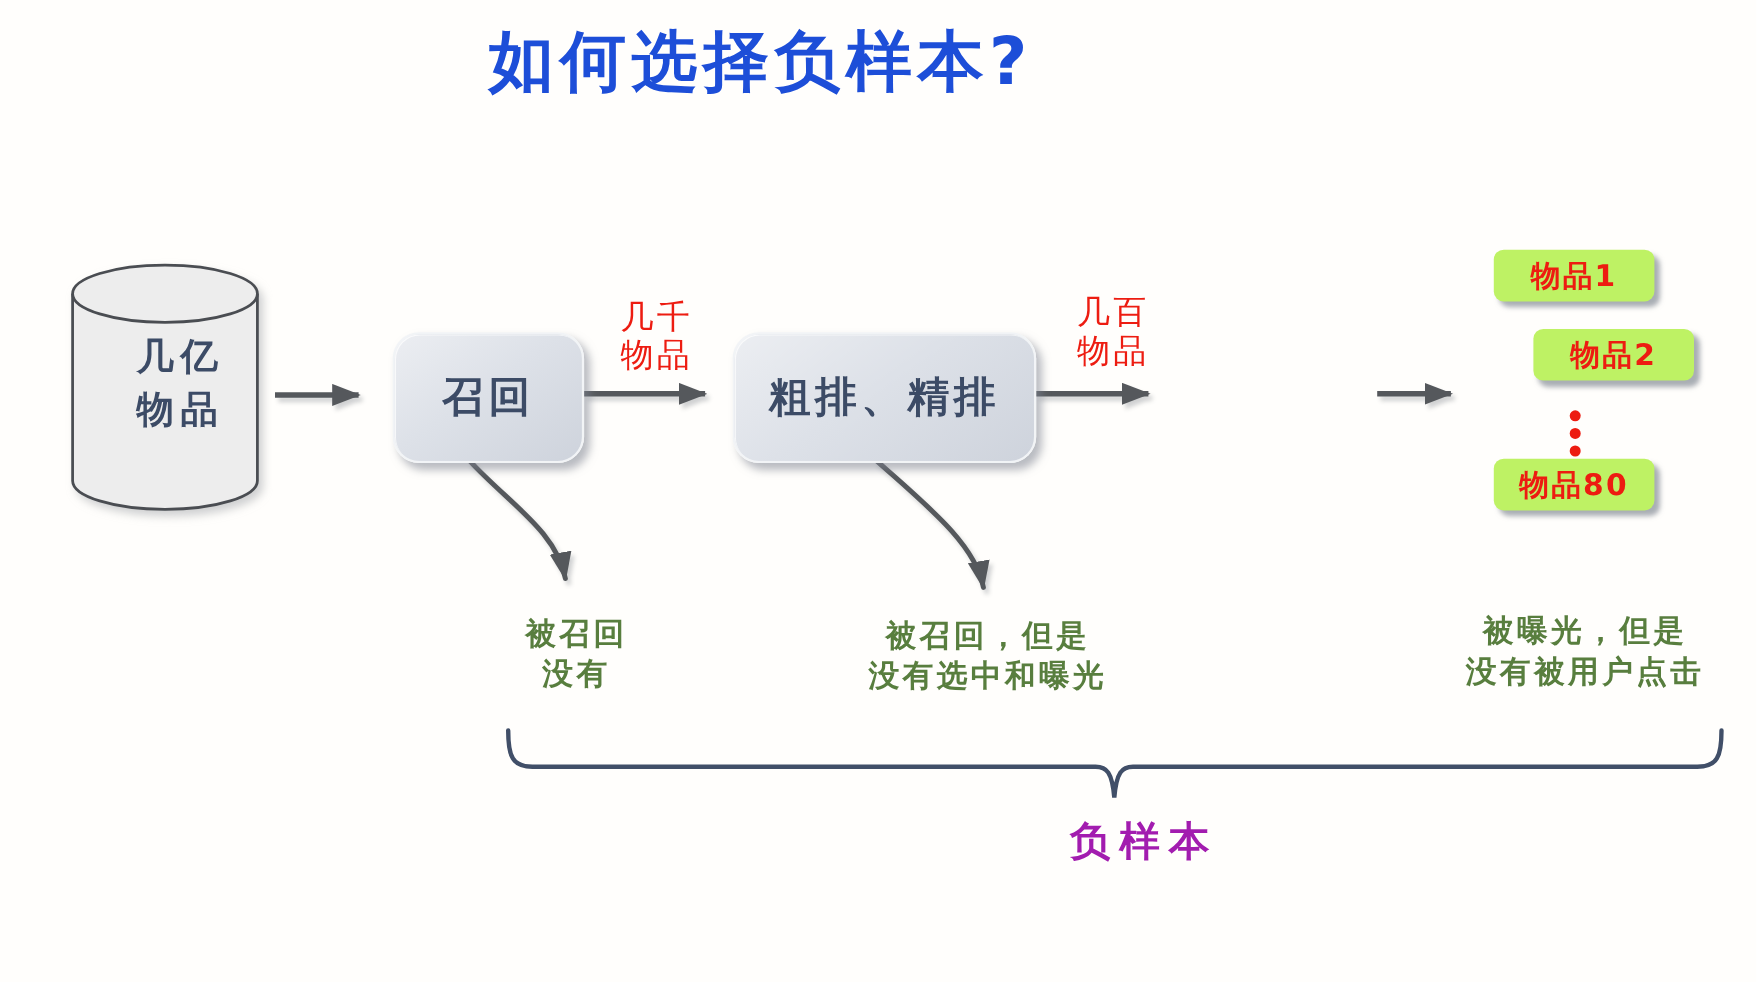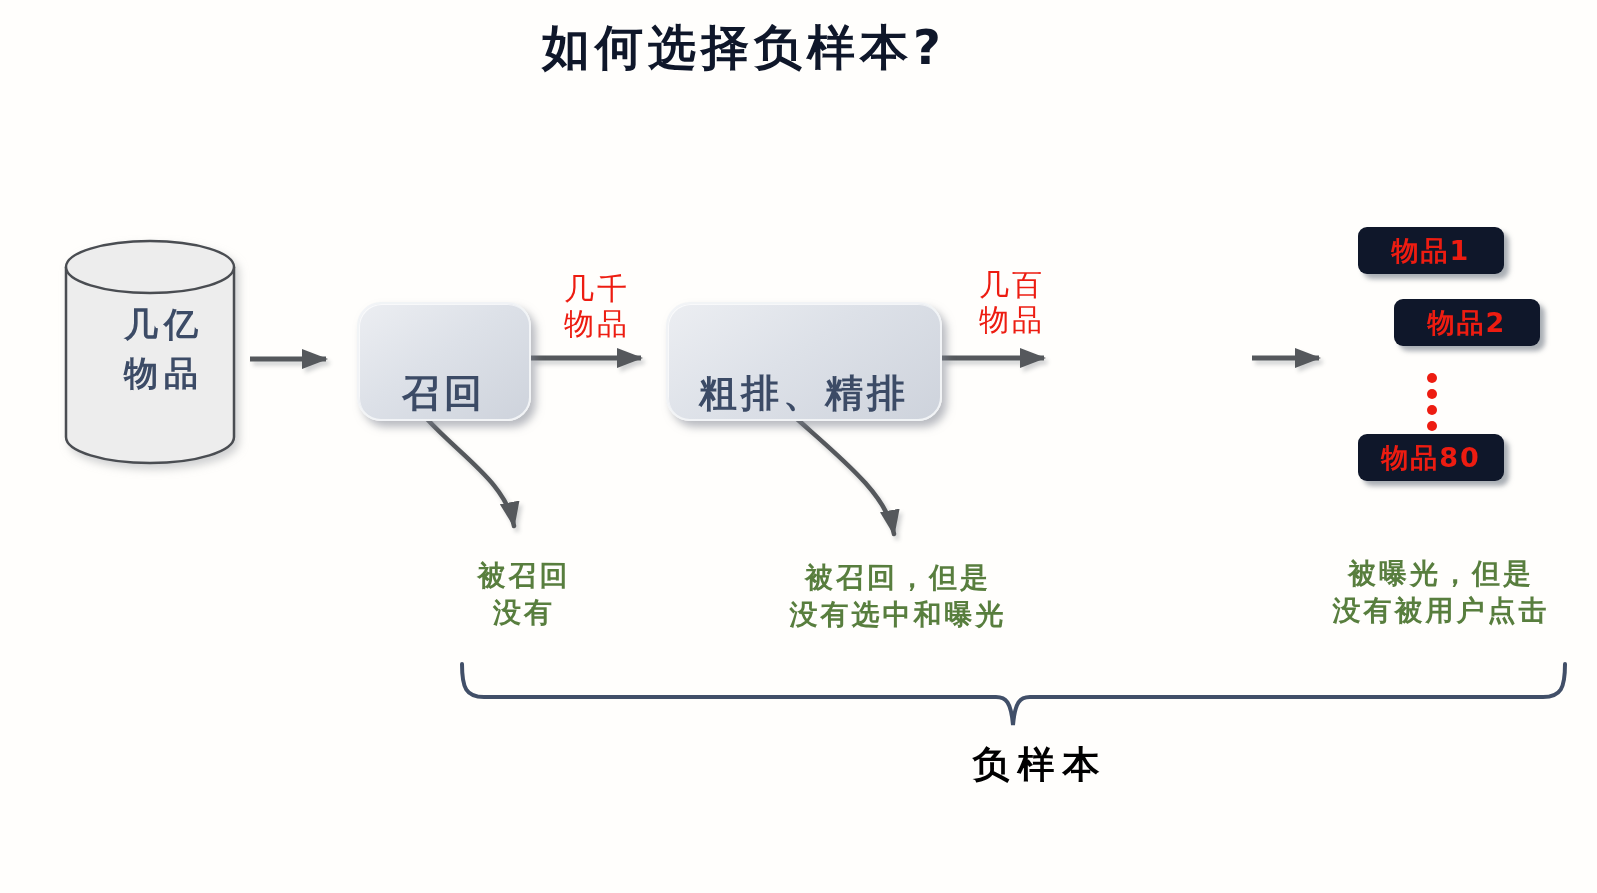--- a/index.html
+++ b/index.html
@@ -6,43 +6,43 @@
   #canvas {
     position:relative; width:1597px; height:893px;
     background:#fffefc; overflow:hidden;
     font-family:"DejaVu Sans", sans-serif;
   }
   .abs { position:absolute; }
 
   
   .title {
     left:444px; top:16px; width:600px;
-    text-align:center; font-size:48px; font-weight:800;
-    color:#0f172a; letter-spacing:5px; white-space:nowrap;
+    font-size:60px; font-weight:800;
+    color:#1d4ed8; letter-spacing:5px; white-space:nowrap;
   }
 
   
   svg.layer { position:absolute; left:0; top:0; width:1597px; height:893px; }
   .arrow-layer { filter: drop-shadow(3px 4px 2px rgba(150,155,160,0.45)); }
   .cyl-layer   { filter: drop-shadow(4px 5px 4px rgba(160,163,168,0.5)); }
 
   
   .cyl-label {
     left:65px; top:300px; width:198px; text-align:center;
     color:#3c4b66; font-size:34px; font-weight:700; line-height:1.45;
   }
   .cyl-label span { display:block; letter-spacing:6px; }
 
   
   .stage {
     border-radius:24px;
     background:linear-gradient(145deg, #eceef2 0%, #dde1e8 45%, #ced3dc 100%);
     border:2px solid rgba(242,244,247,0.95);
     box-shadow:5px 6px 8px rgba(125,131,143,0.55), inset 1px 1px 0 rgba(255,255,255,0.7);
-    display:flex; align-items:flex-end; justify-content:center;font-family:Liberation Serif, serif;
+    display:flex; align-items:center; justify-content:center;font-family:Liberation Serif, serif;
   }
   .stage .lbl {
     color:#3c4b66; font-size:38px; font-weight:700;
     letter-spacing:4px; white-space:nowrap;
   }
   .stage1 { left:357px;  top:302px; width:170px; height:115px; }
   .stage2 { left:666px;  top:302px; width:272px; height:115px; }
   .stage3 { left:1077px; top:302px; width:171px; height:115px; }
 
   
@@ -50,47 +50,47 @@
     width:130px; text-align:center; color:#ed1c11;
     font-size:30px; font-weight:400; line-height:1.15;
   }
   .edge-label span { display:block; letter-spacing:3px; }
   .edge1 { left:532px; top:272px; }
   .edge2 { left:947px; top:268px; }
 
   
   .item {
     left:1358px; width:146px; height:47px;
-    background:#0f172a; border-radius:9px;
+    background:#bef264; border-radius:9px;
     box-shadow:5px 5px 5px rgba(112,120,132,0.6);
     display:flex; align-items:center; justify-content:center;
     color:#ed1c11; font-size:27px; font-weight:700; letter-spacing:2px;
   }
-  .item1 { top:227px; } .item2 { top:299px;margin-left:36px; } .item3 { top:434px; }
+  .item1 { top:227px; } .item2 { top:299px;margin-left:36px; } .item3 { top:417px; }
 
   .ellipsis { left:1427px; top:373px; width:10px; }
   .ellipsis .dot {
     display:block; width:10px; height:10px; border-radius:50%;
     background:#ed1c11; margin-bottom:6px;
   }
 
   
   .note {
     text-align:center; color:#587e3e;
     font-size:28px; font-weight:700; line-height:1.32;
   }
   .note span { display:block; letter-spacing:3px; white-space:nowrap; }
   .note1 { left:374px;  top:558px; width:300px; }
   .note2 { left:718px;  top:560px; width:360px; }
   .note3 { left:1261px; top:556px; width:360px; }
 
   
   .brace-label {
     left:890px; top:740px; width:300px; text-align:center;
-    color:#000000; font-size:37px; font-weight:700; letter-spacing:8px;
+    color:#a21caf; font-size:37px; font-weight:700; letter-spacing:8px;
   }
 </style>
 </head>
 <body>
 
 <div id="canvas">
 
   <svg class="layer" viewBox="0 0 1597 893">
     <defs>
       <marker id="ah" markerUnits="userSpaceOnUse" markerWidth="26" markerHeight="20" refX="24" refY="10" orient="auto">

